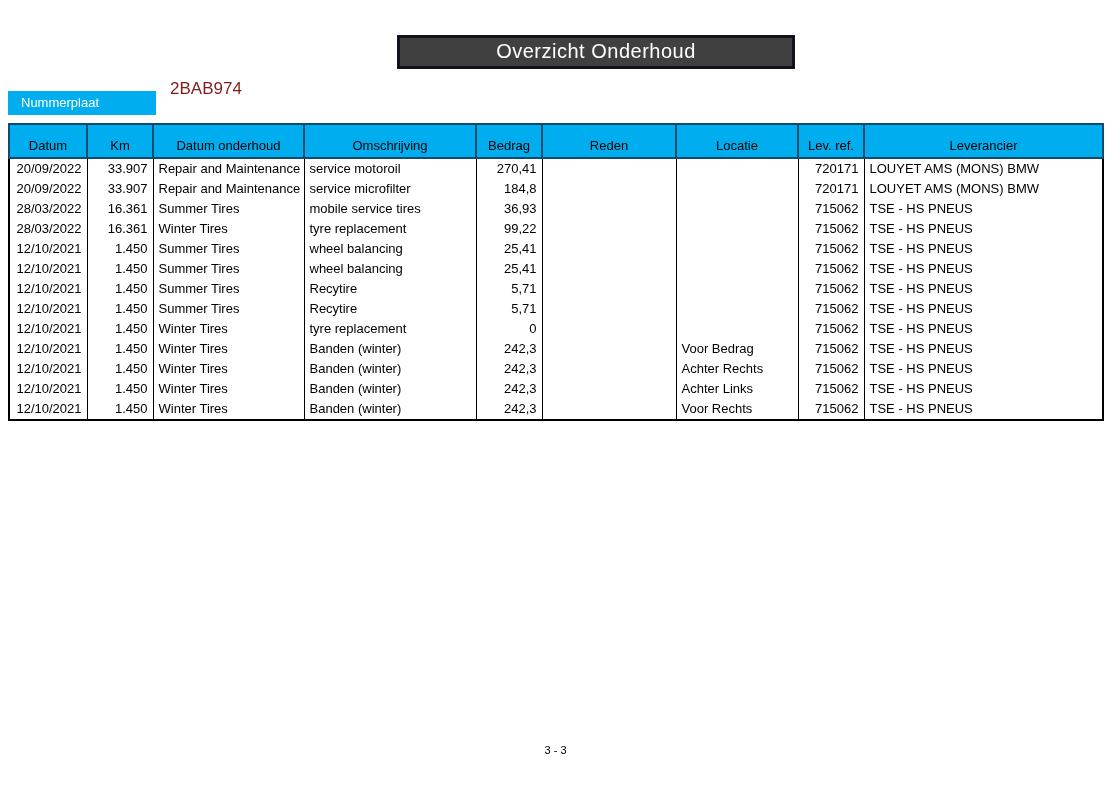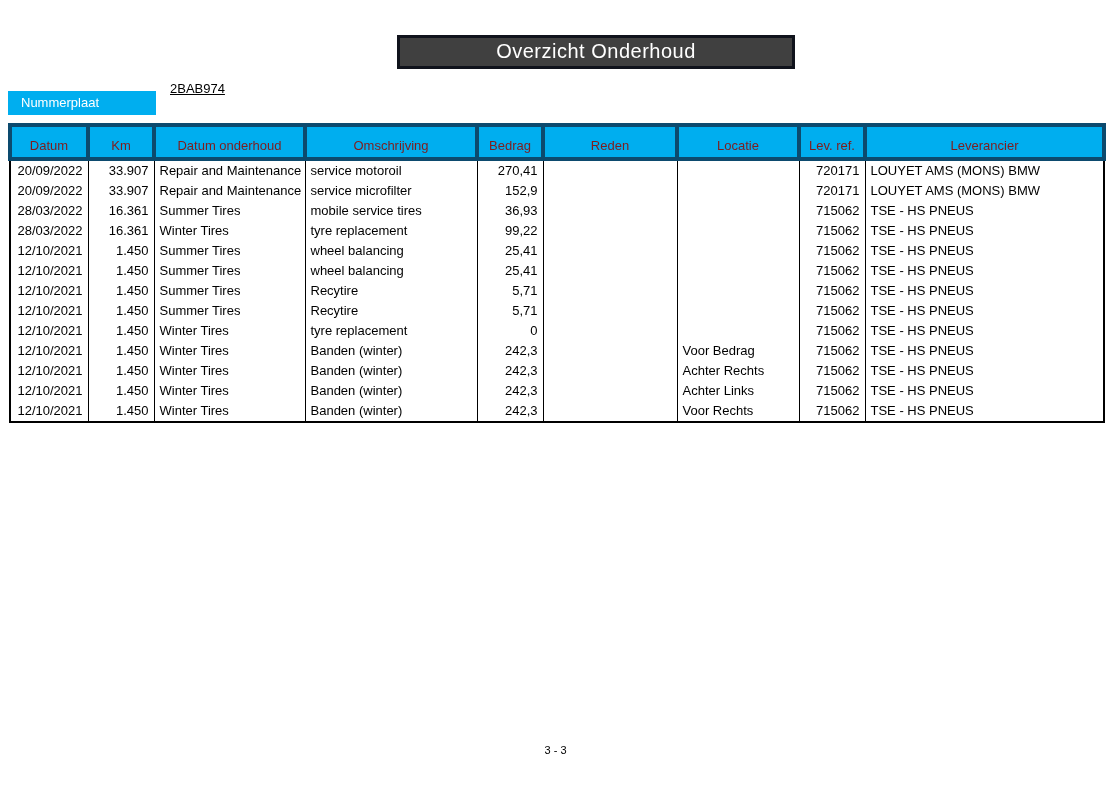--- a/index.html
+++ b/index.html
@@ -44,45 +44,44 @@
     line-height: 24px;
     padding-left: 13px;
     margin-top: 14px;
   }
   .plate-value {
     position: absolute;
     left: 170px;
     top: 77px;
     height: 24px;
     line-height: 24px;
-    font-size: 13px;
-    color: #000000;
-    text-decoration: underline;
+    font-size: 17px;
+    color: #7f1d1d;
   }
 
   table.report {
     position: absolute;
     left: 8px;
     top: 123px;
     width: 1094px;
     border-collapse: collapse;
     table-layout: fixed;
     border: 2px solid #000000;
   }
   table.report th {
     height: 34px;
     box-sizing: border-box;
     background: #00AEEF;
-    color: #7f1d1d;
+    color: #000000;
     font-size: 13px;
     font-weight: normal;
     text-align: center;
     vertical-align: bottom;
     padding: 0 3px 4px 3px;
-    border: 4px solid #0c4a6e;
+    border: 2px solid #0c4a6e;
     white-space: nowrap;
     overflow: hidden;
   }
   table.report td {
     height: 20px;
     box-sizing: border-box;
     font-size: 13px;
     line-height: 20px;
     color: #000000;
     padding: 0 5px;
@@ -148,21 +147,21 @@
         <td class="align-left"></td>
         <td class="align-left"></td>
         <td class="align-right">720171</td>
         <td class="align-left">LOUYET AMS (MONS) BMW</td>
       </tr>
       <tr>
         <td class="align-right">20/09/2022</td>
         <td class="align-right">33.907</td>
         <td class="align-left">Repair and Maintenance</td>
         <td class="align-left">service microfilter</td>
-        <td class="align-right">152,9</td>
+        <td class="align-right">184,8</td>
         <td class="align-left"></td>
         <td class="align-left"></td>
         <td class="align-right">720171</td>
         <td class="align-left">LOUYET AMS (MONS) BMW</td>
       </tr>
       <tr>
         <td class="align-right">28/03/2022</td>
         <td class="align-right">16.361</td>
         <td class="align-left">Summer Tires</td>
         <td class="align-left">mobile service tires</td>

